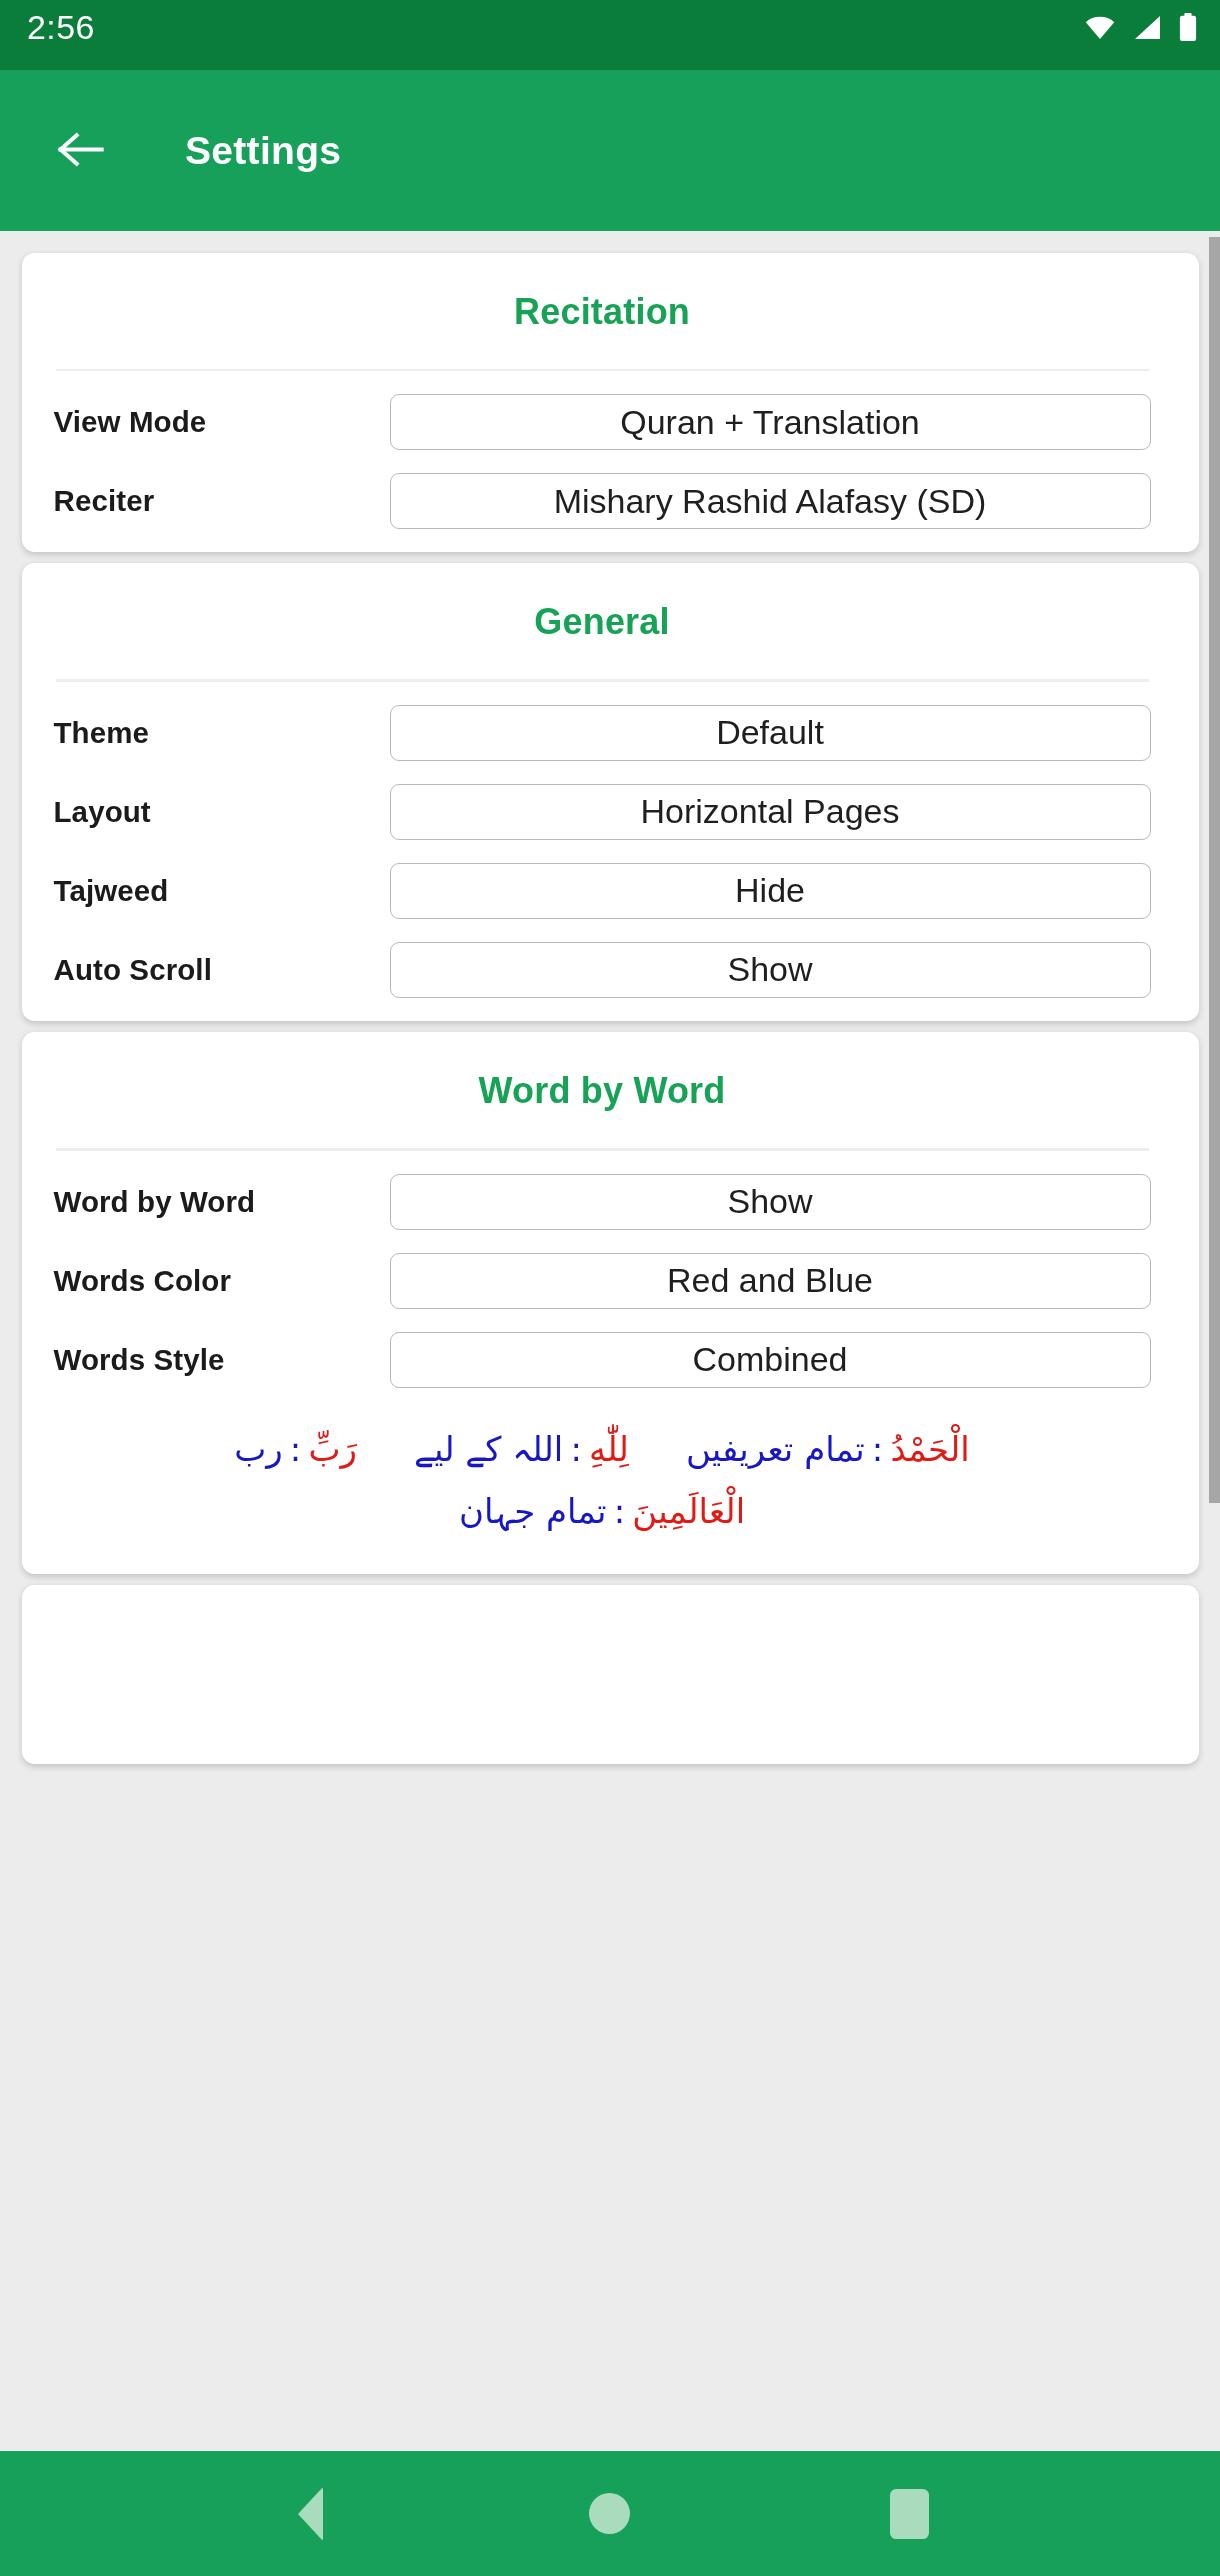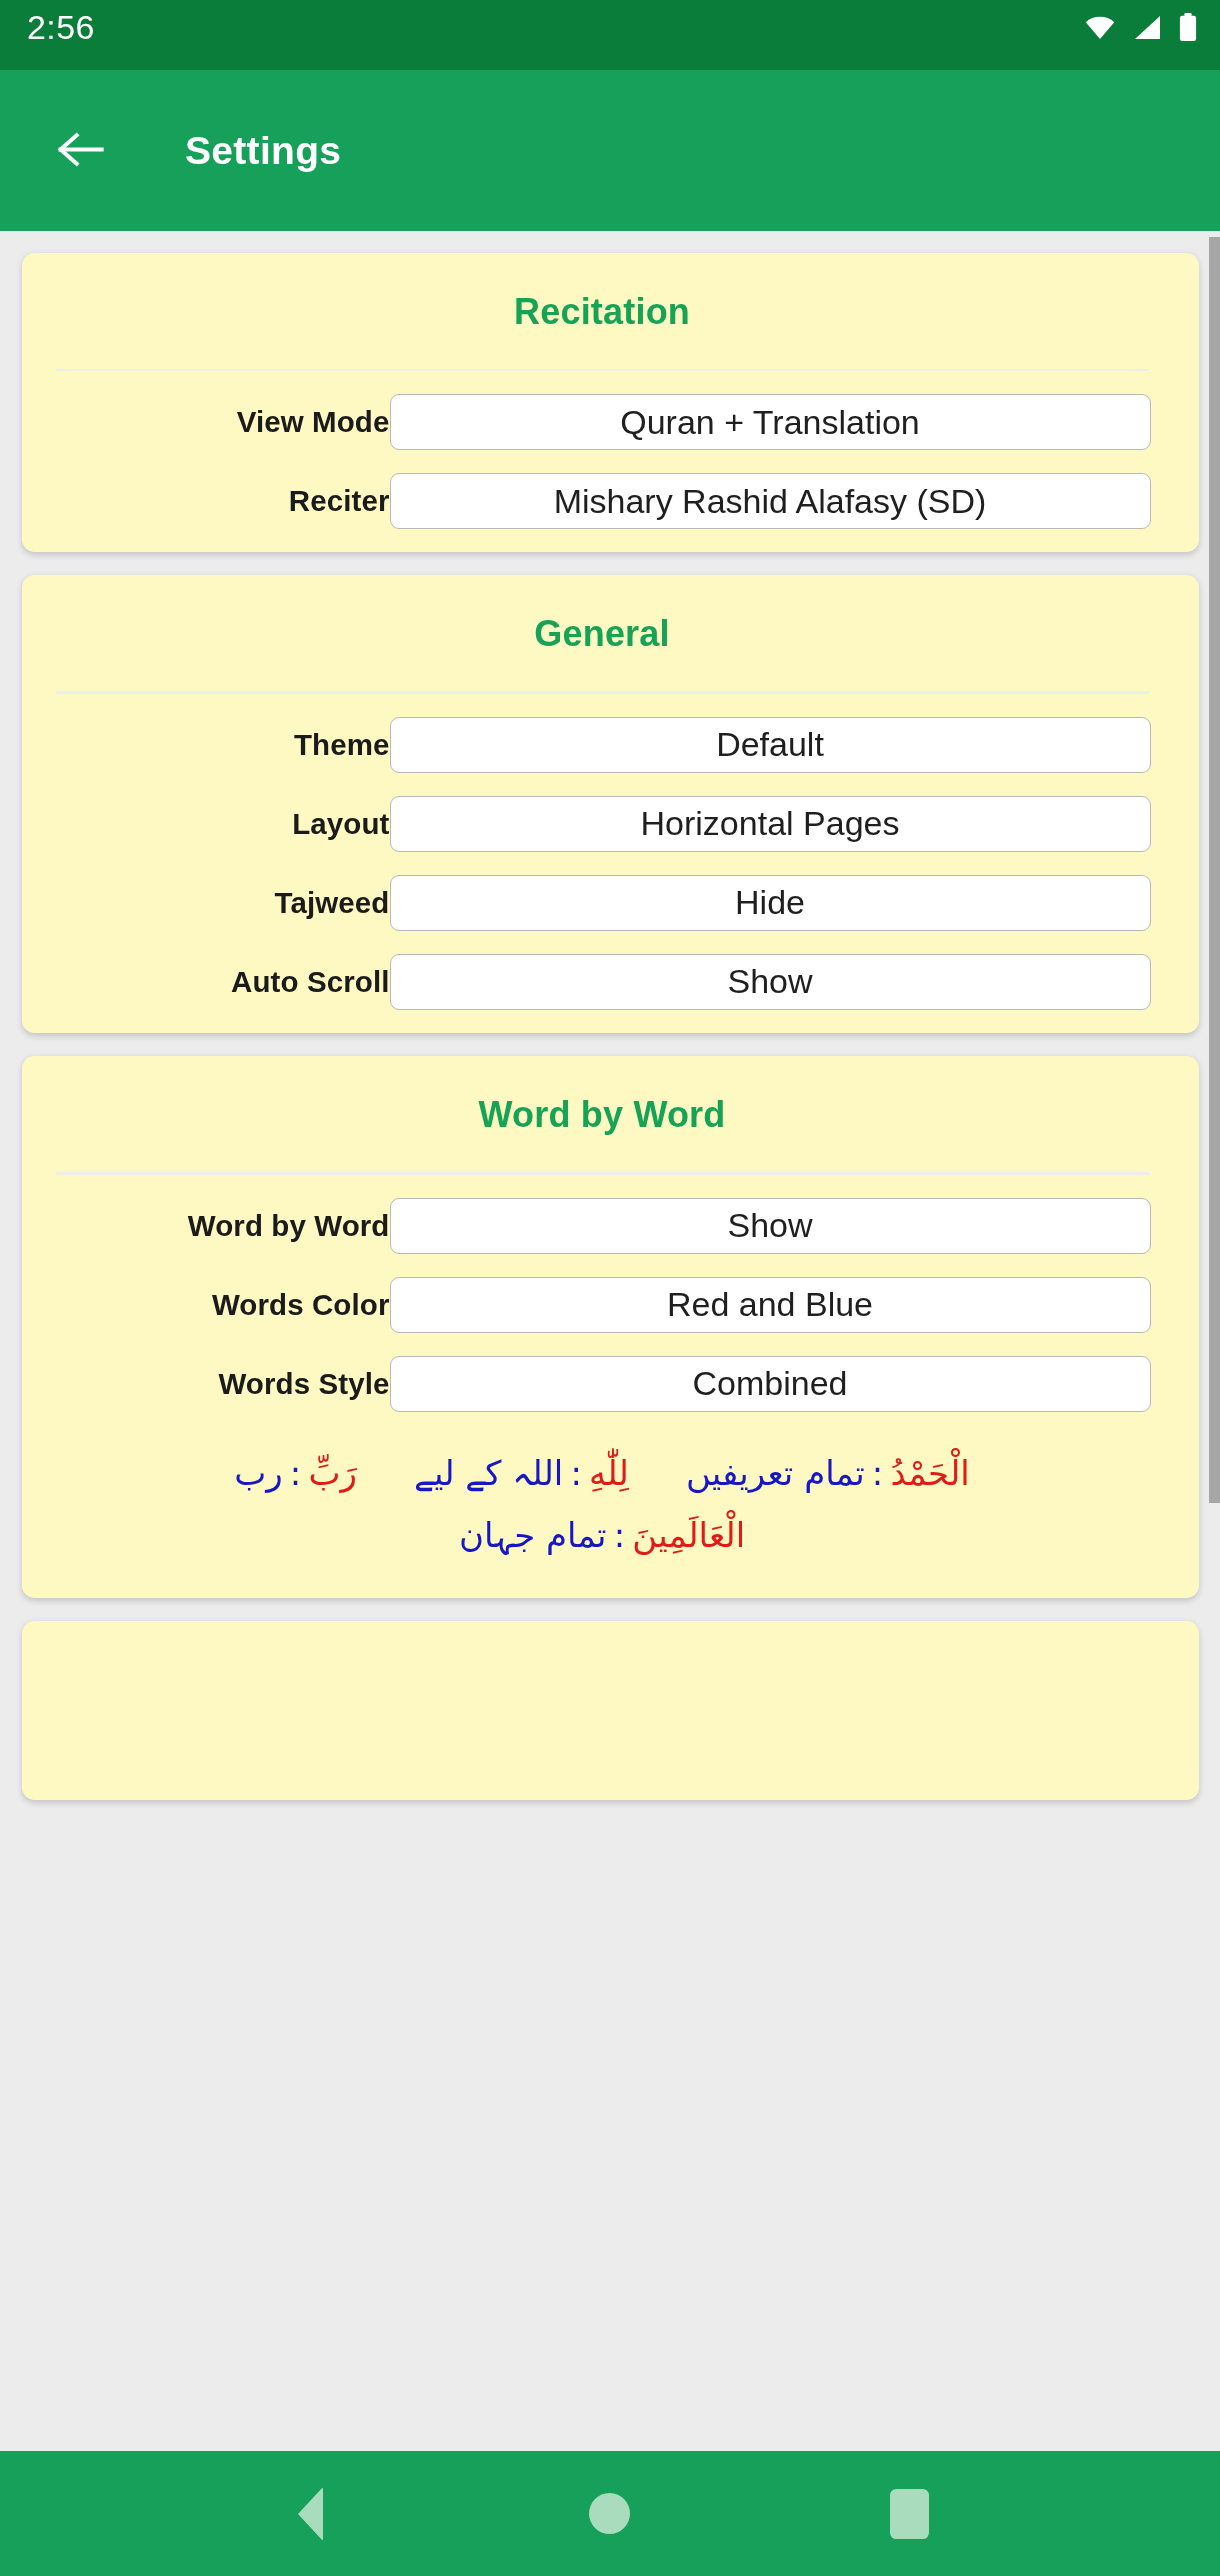--- a/index.html
+++ b/index.html
@@ -74,24 +74,24 @@
     position: absolute;
     top: 231px; left: 0;
     width: 1220px;
     height: 2576px;
     background: #ececec;
     padding: 21.5px 21.5px 0 21.5px;
   }
 
   .card {
     position: relative;
-    background: #fef9c3;
+    background: #ffffff;
     border-radius: 12.5px;
     box-shadow: 0 2.7px 6.3px rgba(0,0,0,0.17);
-    margin-bottom: 23px;
+    margin-bottom: 11px;
     padding: 0 16px 23px 0;
   }
 
   .card-title {
     text-align: center;
     color: #16a356;
     font-size: 36px;
     font-weight: bold;
     padding: 38px 0 36px 0;
     letter-spacing: 0.2px;
@@ -100,21 +100,20 @@
   .card-divider {
     height: 2.7px;
     background: #ededed;
     margin: 0 34px 0 34px;
   }
 
   .row {
     display: flex;
     align-items: center;
     padding: 23px 32px 0 32px;
-    text-align: right;
   }
   .row-label {
     width: 336px;
     flex: none;
     font-size: 29.5px;
     font-weight: bold;
     color: #1b1b1b;
     letter-spacing: 0.1px;
   }
   .row-value {

